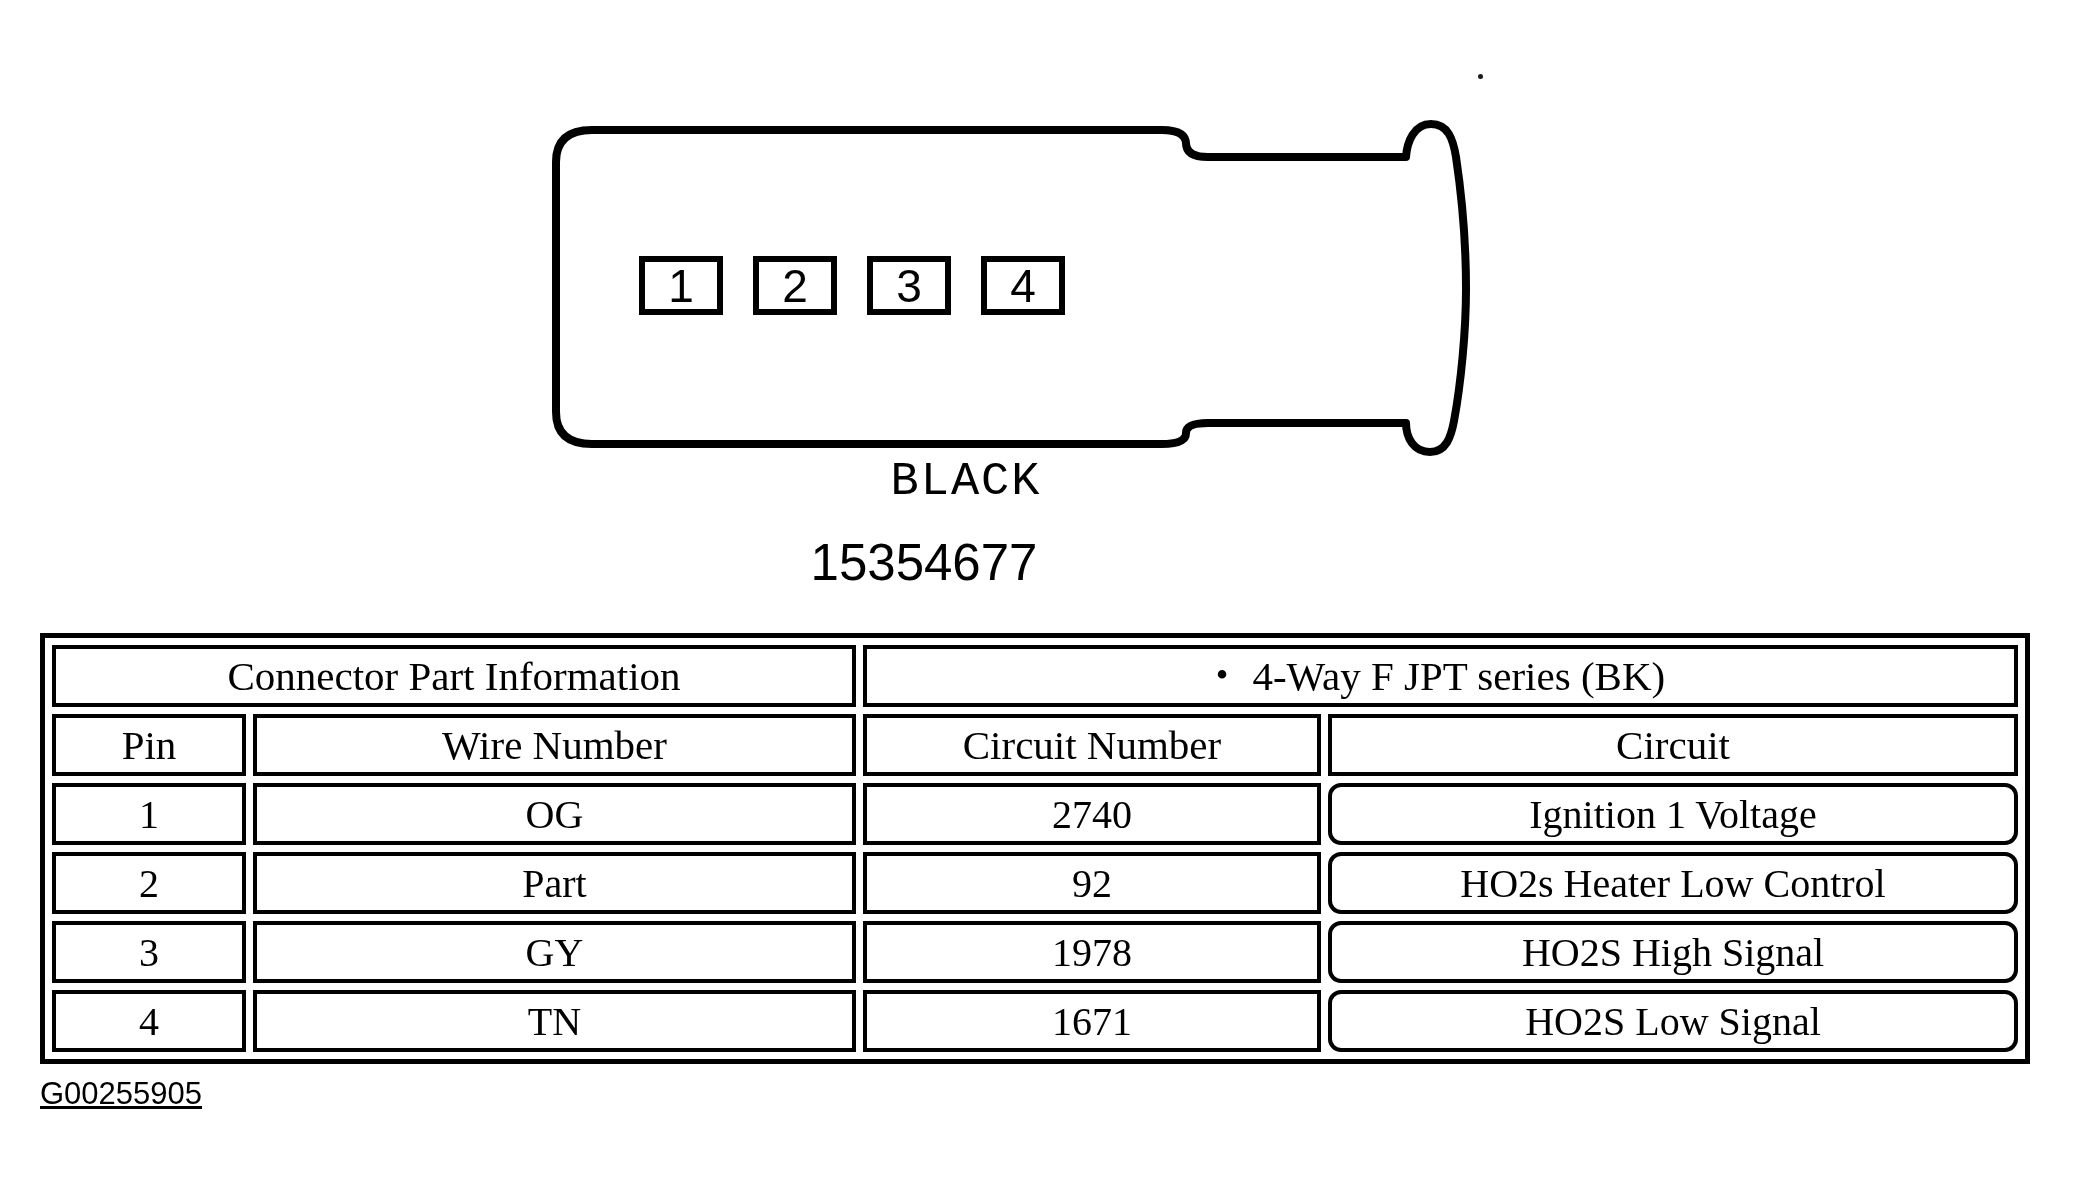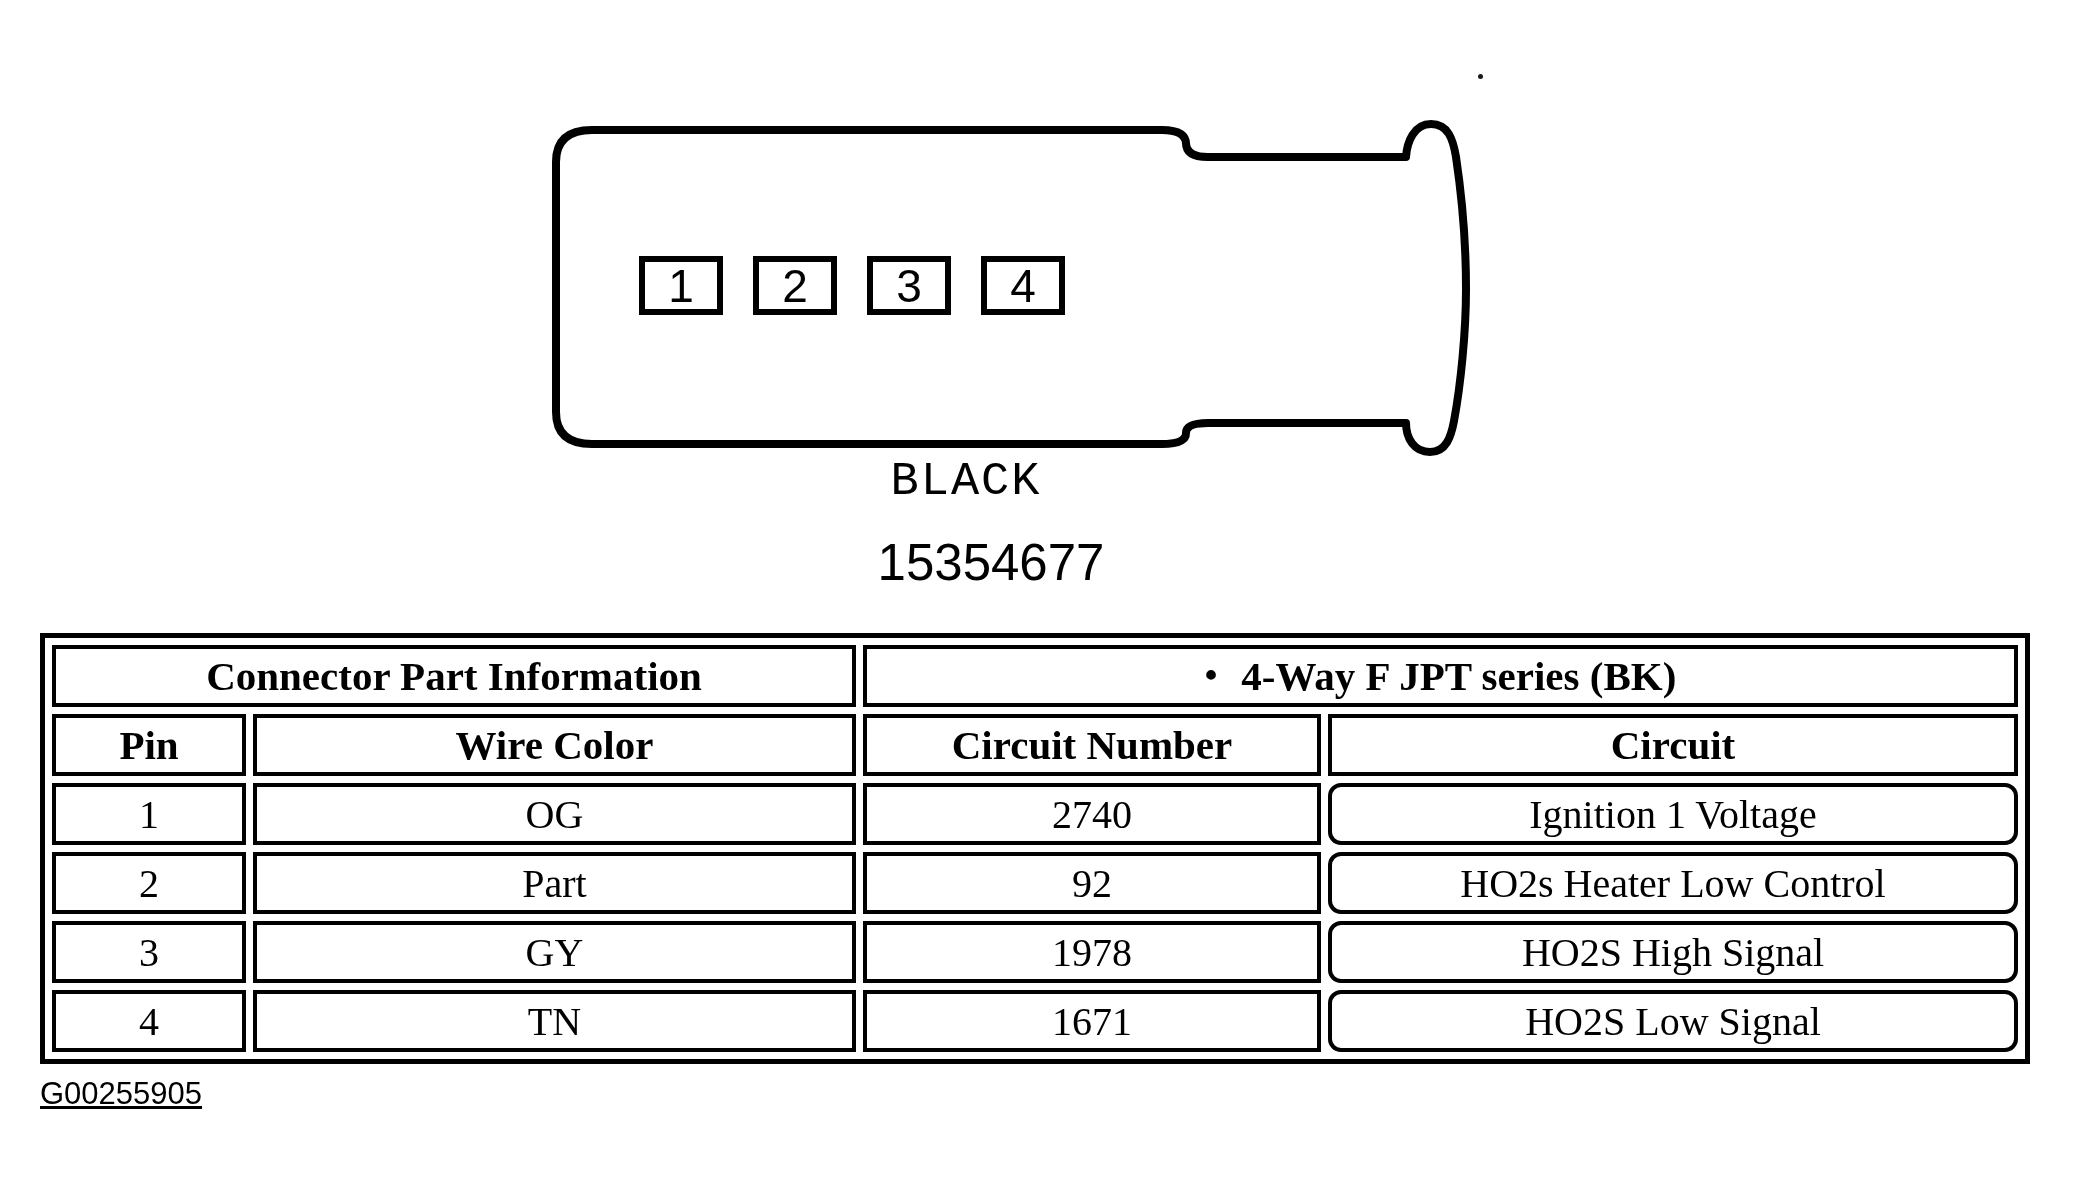--- a/index.html
+++ b/index.html
@@ -50,21 +50,21 @@
     top: 458px;
     transform: translateX(-50%);
     font-family: Liberation Mono, monospace;
     font-size: 47px;
     letter-spacing: 2px;
     line-height: 1;
     white-space: nowrap;
   }
   .part-number-label {
     position: absolute;
-    left: 991px;
+    left: 924px;
     top: 537px;
     transform: translateX(-50%);
     font-family: "Liberation Sans", sans-serif;
     font-size: 51px;
     line-height: 1;
     white-space: nowrap;
   }
   .speck {
     position: absolute;
     left: 1478px;
@@ -94,21 +94,21 @@
     box-sizing: border-box;
     height: 62px;
     padding: 0;
     vertical-align: middle;
     text-align: center;
     background: #fff;
     overflow: hidden;
     white-space: nowrap;
   }
   table.pinout th {
-    font-weight: bold;
+    font-weight: normal;
     font-size: 41px;
   }
   table.pinout td {
     font-size: 40px;
   }
   td.fn-cell {
     text-align: left;
     padding-left: 8px;
     border-radius: 13px;
   }
@@ -189,21 +189,21 @@
       </colgroup>
       <tbody>
         <tr>
           <th colspan="2">Connector Part Information</th>
           <th colspan="2" class="series-cell">
             <span class="bullet">•</span><span>4-Way F JPT series (BK)</span>
           </th>
         </tr>
         <tr>
           <th>Pin</th>
-          <th>Wire Color</th>
+          <th>Wire Number</th>
           <th>Circuit Number</th>
           <th>Circuit</th>
         </tr>
         <tr>
           <td>1</td>
           <td>OG</td>
           <td>2740</td>
           <td class="fn-cell">Ignition 1 Voltage</td>
         </tr>
         <tr>

